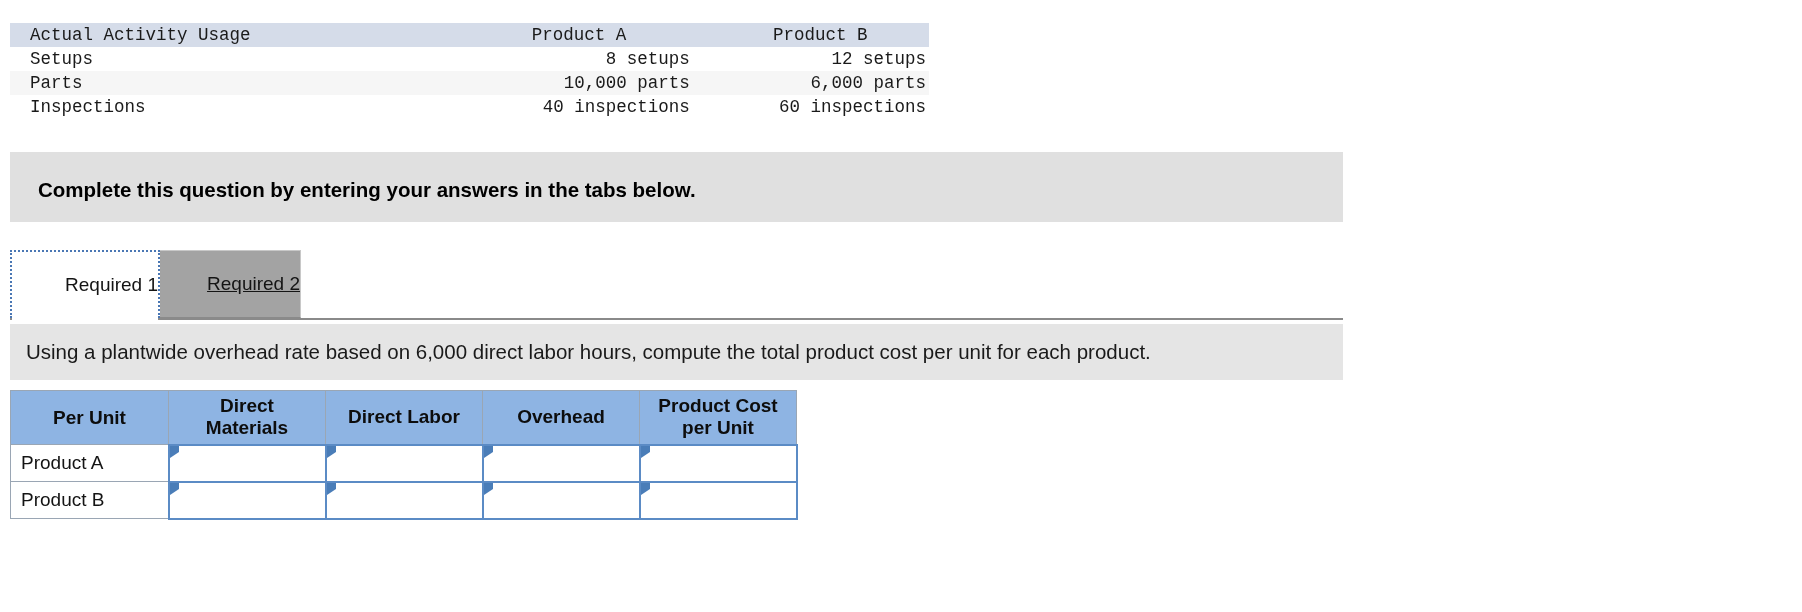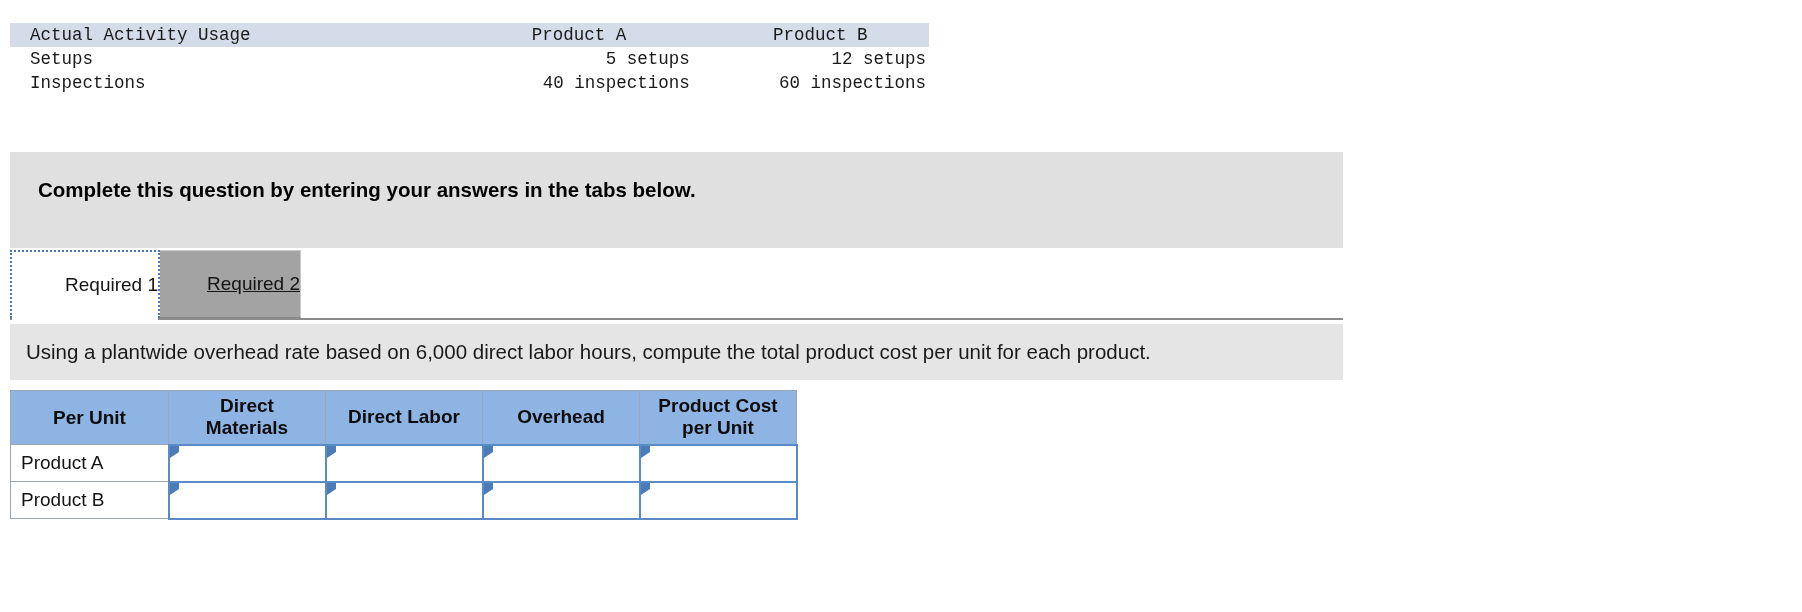--- a/index.html
+++ b/index.html
@@ -39,21 +39,21 @@
   .col-b { width: 219px; text-align: right; padding-right: 3px !important; }
   .usage-table tr.hdr .col-a,
   .usage-table tr.hdr .col-b { text-align: center; padding-right: 0 !important; }
 
   
   .gray-banner {
     position: absolute;
     left: 10px;
     top: 152px;
     width: 1333px;
-    height: 96px;
+    height: 70px;
     background: #e0e0e0;
   }
   .gray-banner-text {
     position: absolute;
     left: 28px;
     top: 26px;
     font-size: 20.5px;
     font-weight: bold;
     color: #000000;
     white-space: nowrap;
@@ -206,22 +206,27 @@
 
 <table class="usage-table">
   <tbody>
     <tr class="hdr">
       <td class="col-label">Actual Activity Usage</td>
       <td class="col-a">Product A</td>
       <td class="col-b">Product B</td>
     </tr>
     <tr class="plain">
       <td class="col-label">Setups</td>
-      <td class="col-a">5 setups</td>
+      <td class="col-a">8 setups</td>
       <td class="col-b">12 setups</td>
+    </tr>
+    <tr class="alt">
+      <td class="col-label">Parts</td>
+      <td class="col-a">10,000 parts</td>
+      <td class="col-b">6,000 parts</td>
     </tr>
     <tr class="plain">
       <td class="col-label">Inspections</td>
       <td class="col-a">40 inspections</td>
       <td class="col-b">60 inspections</td>
     </tr>
   </tbody>
 </table>
 
 <div class="gray-banner">

